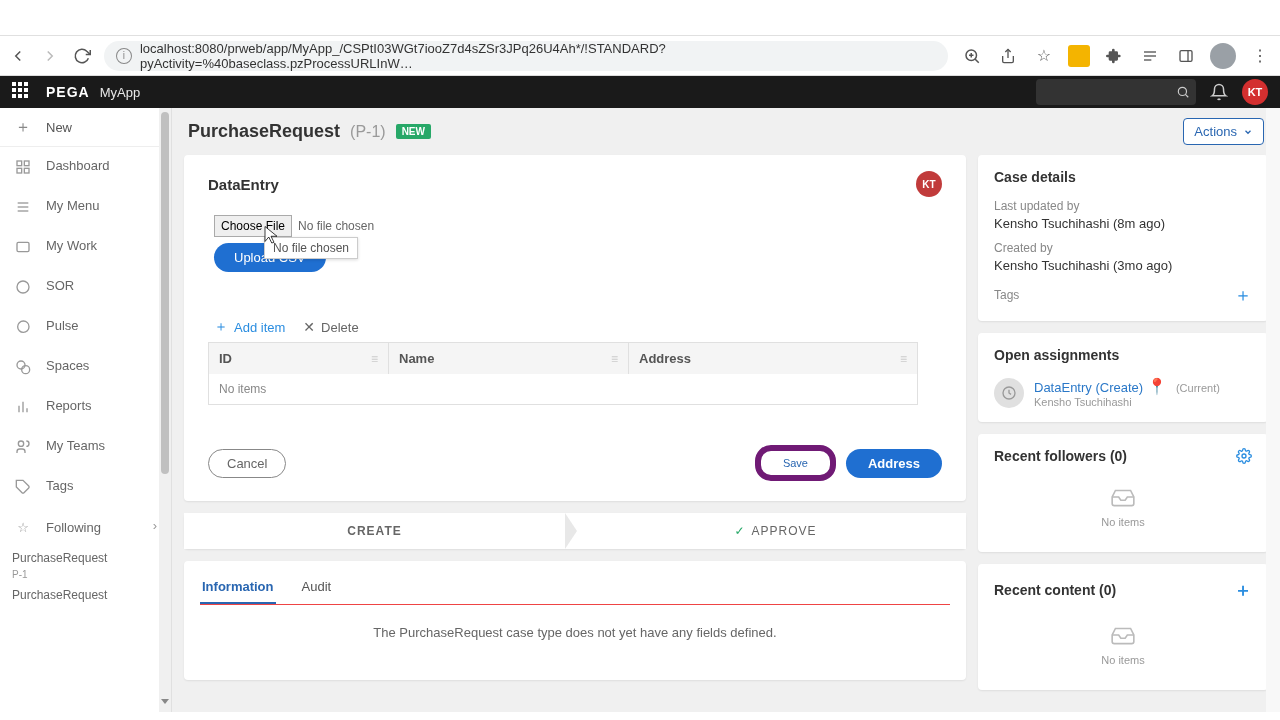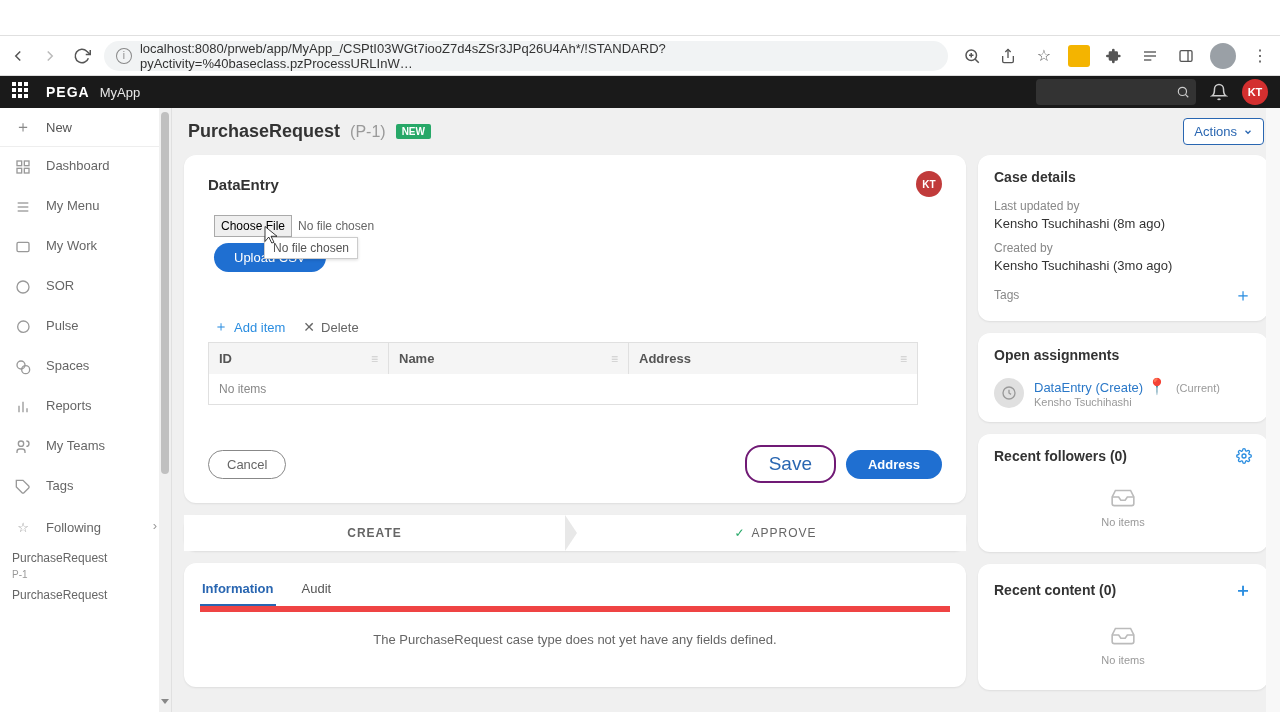--- a/index.html
+++ b/index.html
@@ -48,21 +48,21 @@
 .main { flex:1; background:#f0f0f0; padding: 0 12px 12px; overflow:hidden; position:relative; }
 .main-scrollbar { position:absolute; right:0; top:0; bottom:0; width:14px; background:#f8f8f8; }
 
 .case-header { display:flex; align-items:center; padding: 10px 4px; gap:10px; }
 .case-title { font-size:18px; font-weight:bold; color:#333; }
 .case-id { font-size:16px; color:#999; }
 .new-tag { background:#27a868; color:#fff; font-size:10px; font-weight:bold; padding:2px 6px; border-radius:2px; }
 .actions-btn { margin-left:auto; border:1px solid #2966b1; color:#2966b1; background:#fff; border-radius:4px; padding:5px 10px; font-size:13px; cursor:pointer; display:flex; align-items:center; gap:6px; }
 
 .content-row { display:flex; gap:12px; }
-.card { background:#fff; border-radius:12px; box-shadow:0 1px 2px rgba(0,0,0,.08); }
+.card { background:#fff; border-radius:4px; box-shadow:0 1px 2px rgba(0,0,0,.08); }
 .left-col { flex:1; display:flex; flex-direction:column; gap:12px; }
 .right-col { width:290px; display:flex; flex-direction:column; gap:12px; }
 
 .data-entry-card { padding:16px 24px 20px; position:relative; }
 .de-header { display:flex; align-items:center; justify-content:space-between; margin-bottom:18px; }
 .de-title { font-weight:600; font-size:15px; color:#333; }
 .de-badge { width:26px; height:26px; border-radius:50%; background:#c13b3b; color:#fff; font-size:10px; font-weight:bold; display:flex; align-items:center; justify-content:center; }
 
 .file-row { margin-left:6px; margin-bottom:6px; position:relative; }
 .choose-btn { font-size:12px; padding:3px 6px; background:#efefef; border:1px solid #aaa; cursor:pointer; }
@@ -79,32 +79,32 @@
 .tbl-head { display:flex; background:#f5f5f5; }
 .th { padding:8px 10px; font-size:13px; color:#555; font-weight:600; display:flex; align-items:center; justify-content:space-between; border-right:1px solid #e0e0e0; }
 .th:last-child { border-right:none; }
 .th .sort { color:#ccc; font-size:12px; }
 .th1 { width:180px; } .th2 { width:240px; } .th3 { flex:1; }
 .tbl-empty { padding:8px 10px; font-size:12px; color:#888; }
 
 .form-actions { display:flex; margin-top:40px; align-items:center; }
 .btn-cancel { border:1px solid #888; color:#666; background:#fff; border-radius:16px; padding:6px 18px; font-size:13px; cursor:pointer; }
 .spacer { flex:1; }
-.btn-save { border:2px solid #701a75; color:#2966b1; background:#fff; border-radius:16px; padding:6px 22px; font-size:19px; cursor:pointer; margin-right:10px; }
+.btn-save { border:6px solid #701a75; color:#2966b1; background:#fff; border-radius:16px; padding:6px 22px; font-size:11px; cursor:pointer; margin-right:10px; }
 .btn-submit { border:none; background:#1f6fd1; color:#fff; border-radius:16px; padding:7px 22px; font-size:13px; font-weight:600; cursor:pointer; }
 
 .stages { display:flex; height:36px; }
 .stage { flex:1; display:flex; align-items:center; justify-content:center; font-size:12px; letter-spacing:1px; color:#666; position:relative; background:#fff; }
 .stage.active { font-weight:600; }
 .stage .check { color:#27a868; margin-right:6px; }
 .stage-sep { width:20px; display:flex; align-items:center; }
 .stage-sep::before { content:""; width:0; height:0; border-top:18px solid transparent; border-bottom:18px solid transparent; border-left:12px solid #e8e8e8; }
 
 .tabs-card { padding:0 16px 20px; }
-.tabs { display:flex; gap:24px; border-bottom:6px solid #ef4444; padding-top:10px; }
+.tabs { display:flex; gap:24px; border-bottom:1px solid #ef4444; padding-top:10px; }
 .tab { padding:8px 2px; font-size:13px; color:#555; cursor:pointer; }
 .tab.active { color:#2966b1; font-weight:600; border-bottom:2px solid #2966b1; }
 .tab-body { padding:20px; font-size:13px; color:#666; text-align:center; }
 
 .detail-card { padding:14px 16px; }
 .detail-title { font-weight:600; font-size:14px; color:#333; margin-bottom:14px; }
 .d-block { margin-bottom:10px; }
 .d-label { font-size:12px; color:#888; margin-bottom:3px; }
 .d-value { font-size:13px; color:#333; }
 .tags-row { display:flex; justify-content:space-between; align-items:center; }

